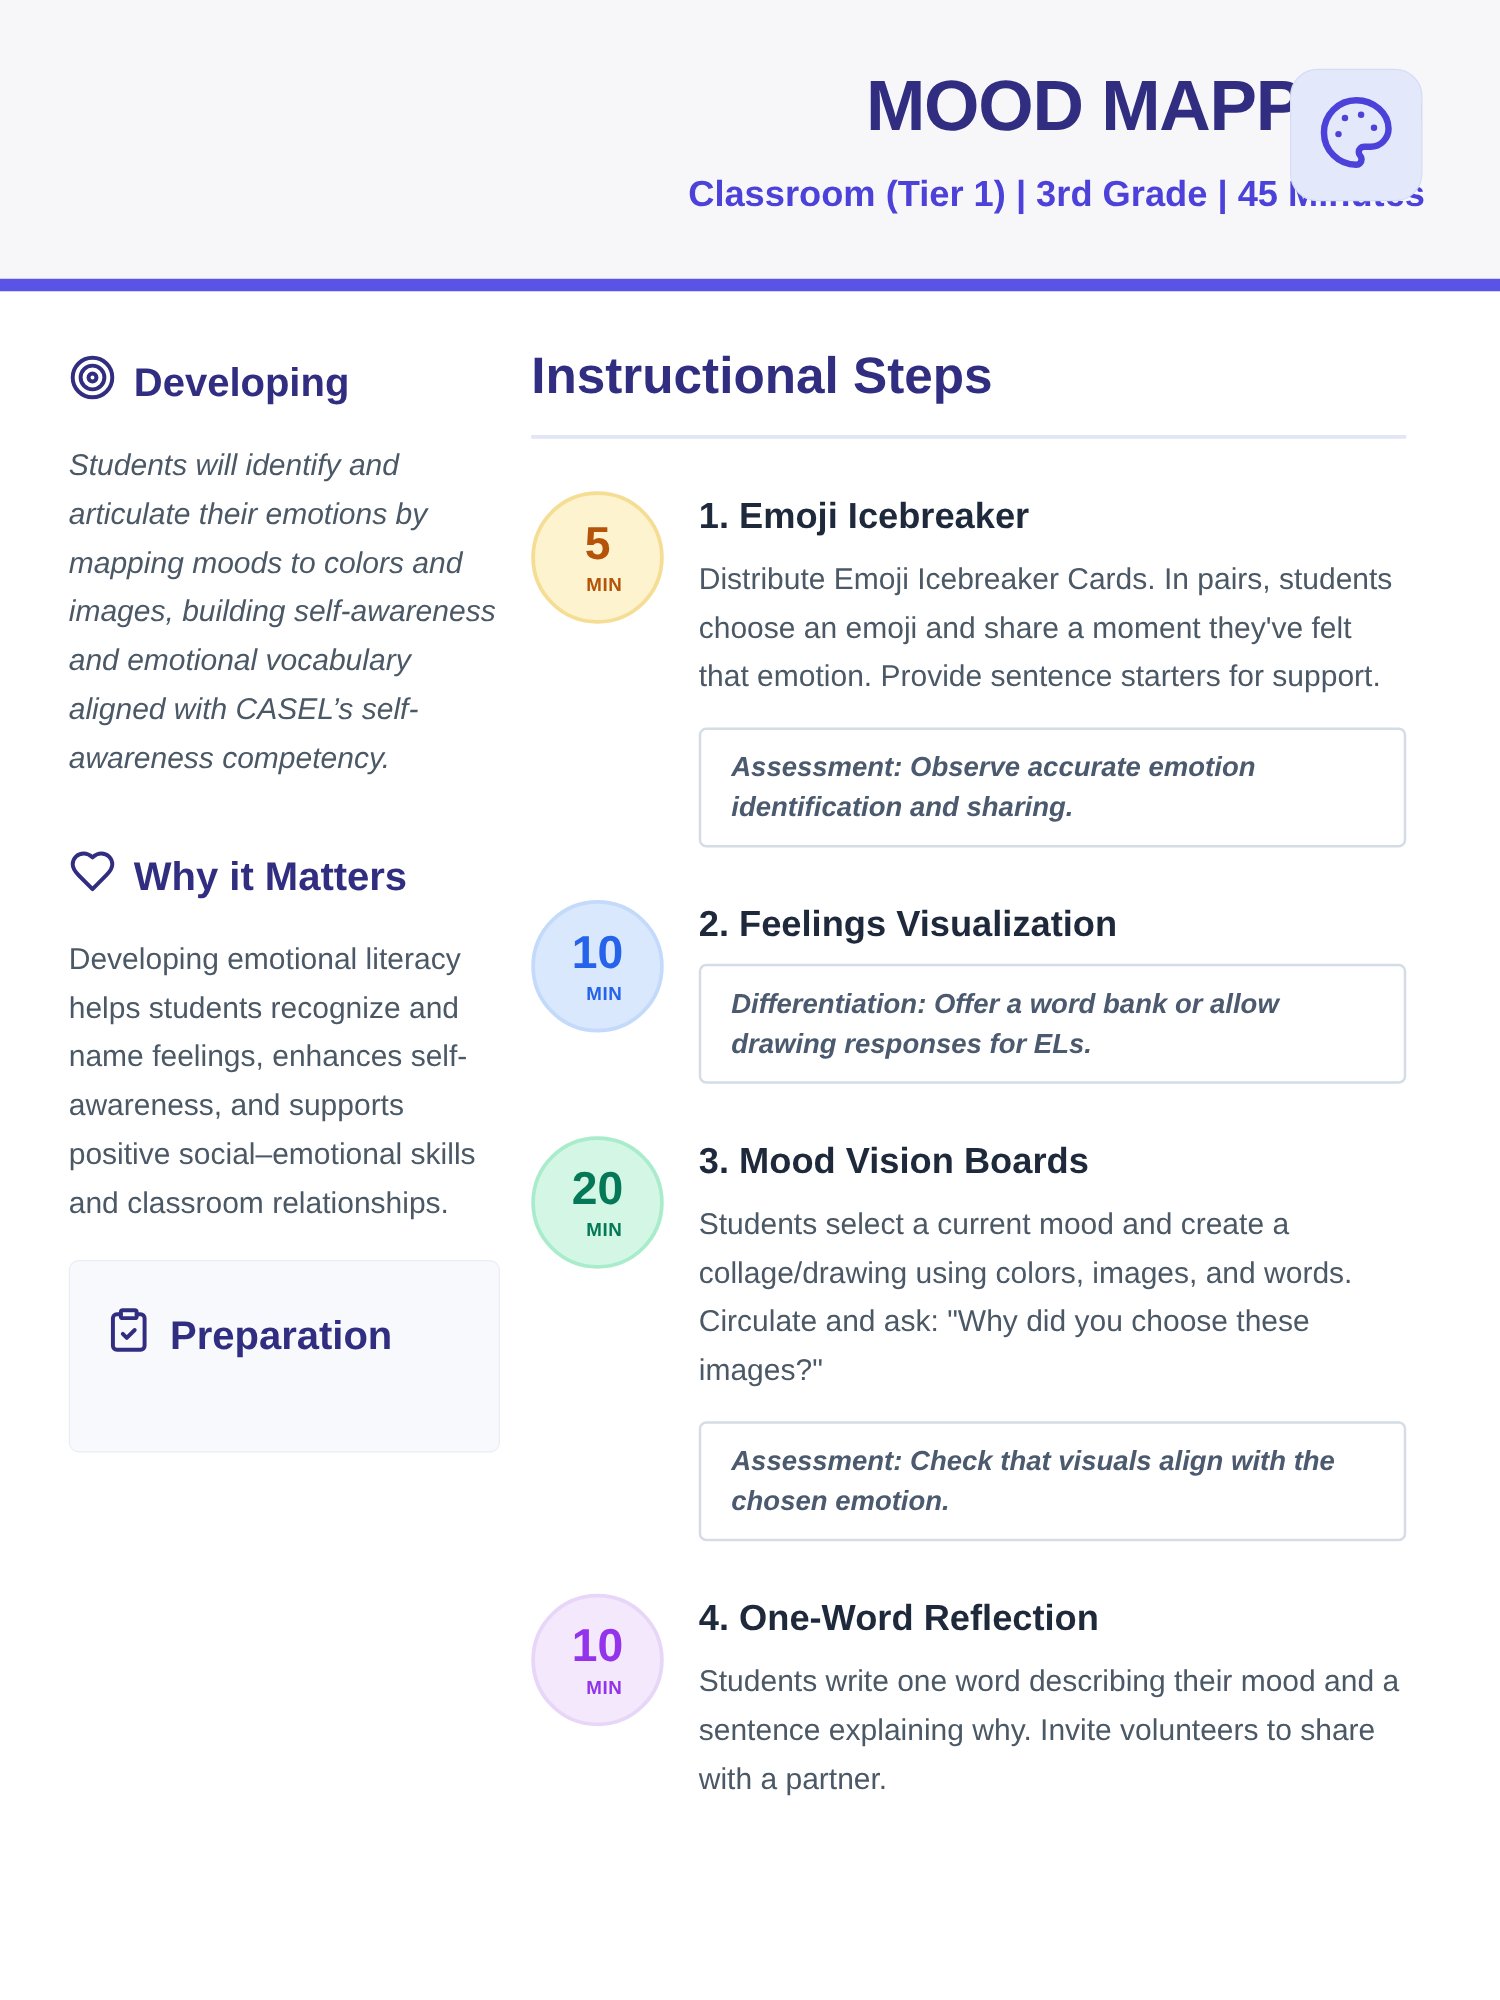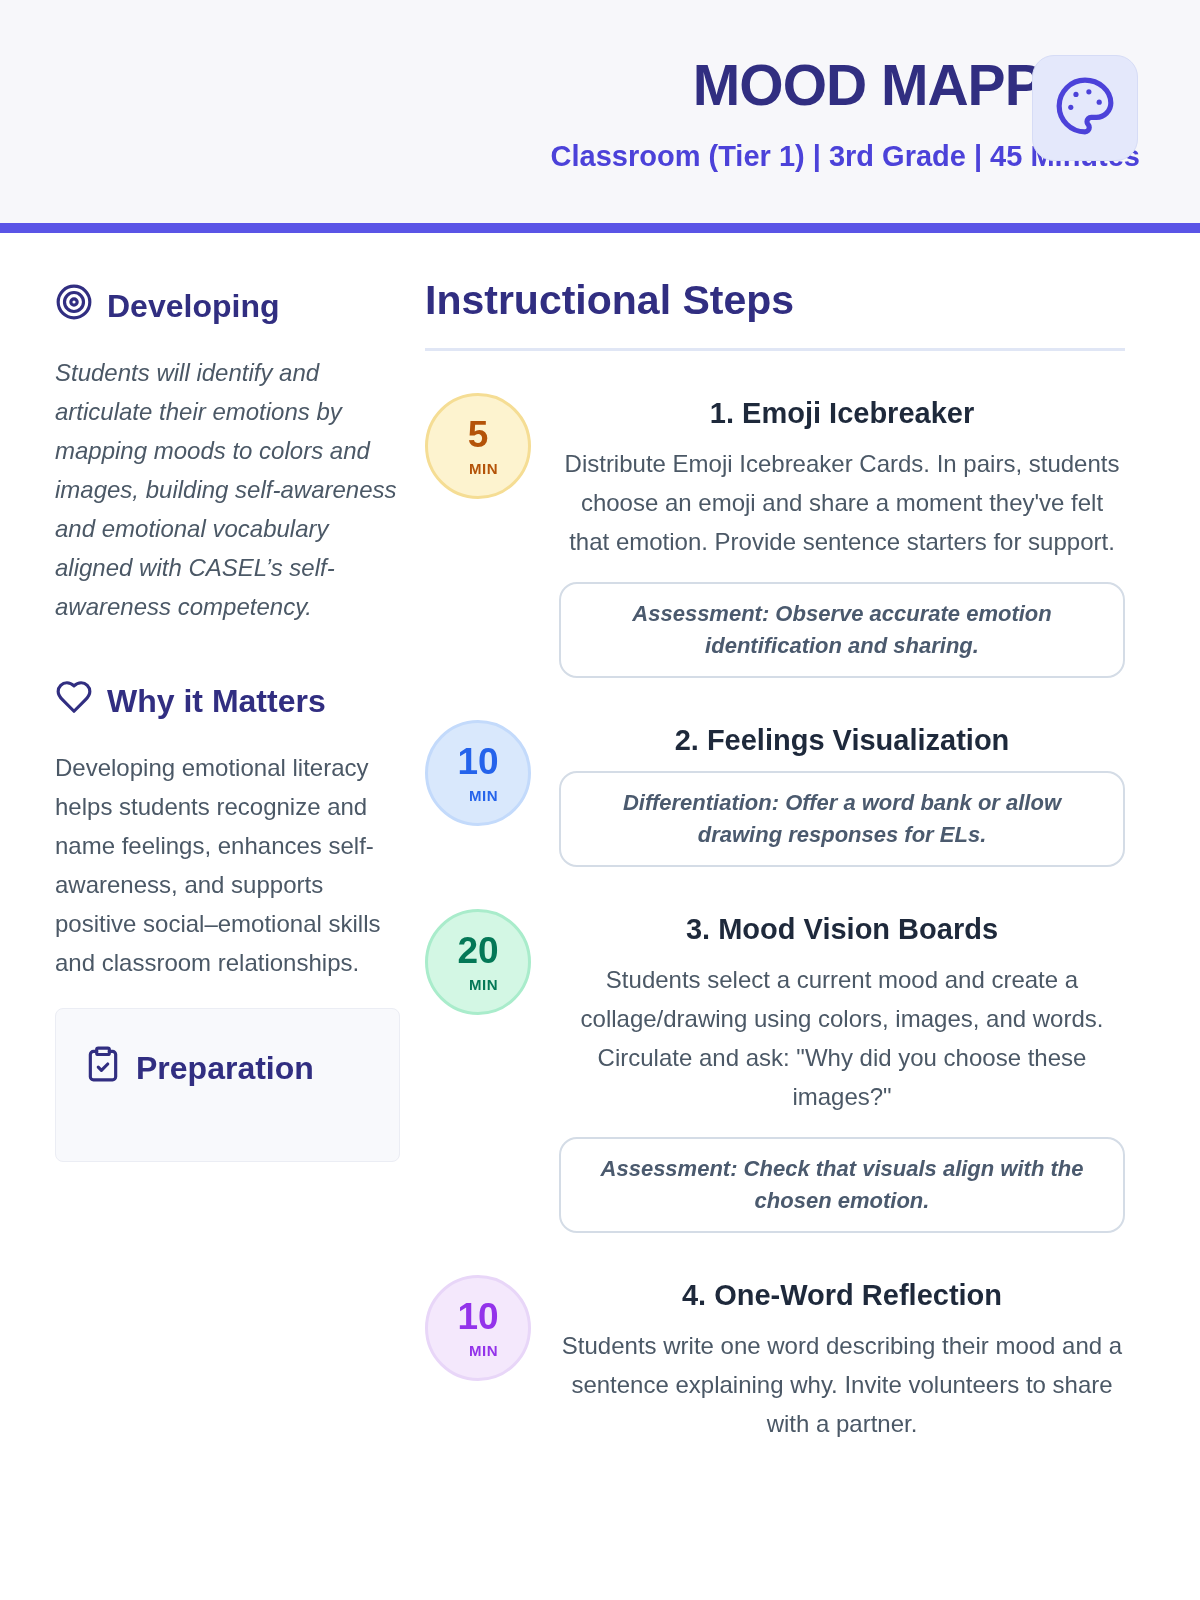--- a/index.html
+++ b/index.html
@@ -104,33 +104,33 @@
   .step-badge {
     flex: none;
     width: 106px; height: 106px;
     border-radius: 50%;
     border: 3px solid transparent;
     display: flex; flex-direction: column;
     align-items: center; justify-content: center;
   }
   .step-badge .num { font-size: 37px; font-weight: 700; line-height: 1; }
   .step-badge .unit { font-size: 15px; font-weight: 700; margin-top: 7px; letter-spacing: .5px; padding-left: 11px; }
-  .step-body { flex: 1; min-width: 0; padding-top: 4px; text-align: center; }
+  .step-body { flex: 1; min-width: 0; padding-top: 4px; }
   .step-title {
     margin: 0 0 14px 0;
     font-size: 29px; font-weight: 700; color: #1e293b;
   }
   .step-desc {
     margin: 0 0 21px 0;
     font-size: 24px; line-height: 39px; color: #4b5866;
   }
   .step-note {
     background: #ffffff;
     border: 2px solid #d4dce6;
-    border-radius: 18px;
+    border-radius: 6px;
     padding: 14px 24px;
     font-size: 22px;
     line-height: 32px;
     font-style: italic;
     font-weight: 700;
     color: #4b5a6e;
   }
 </style>
 </head>
 <body>

